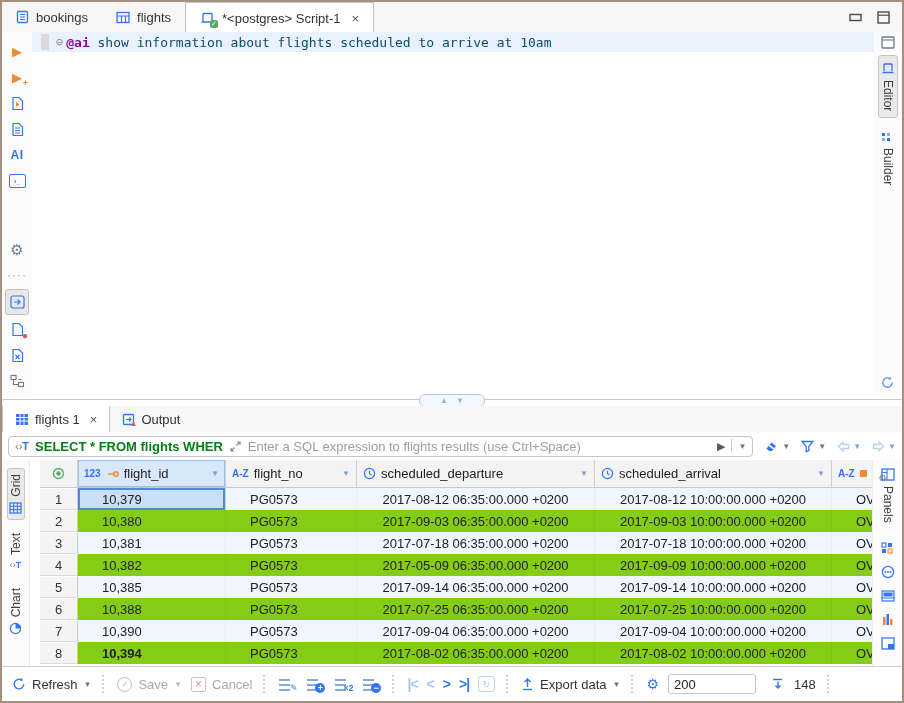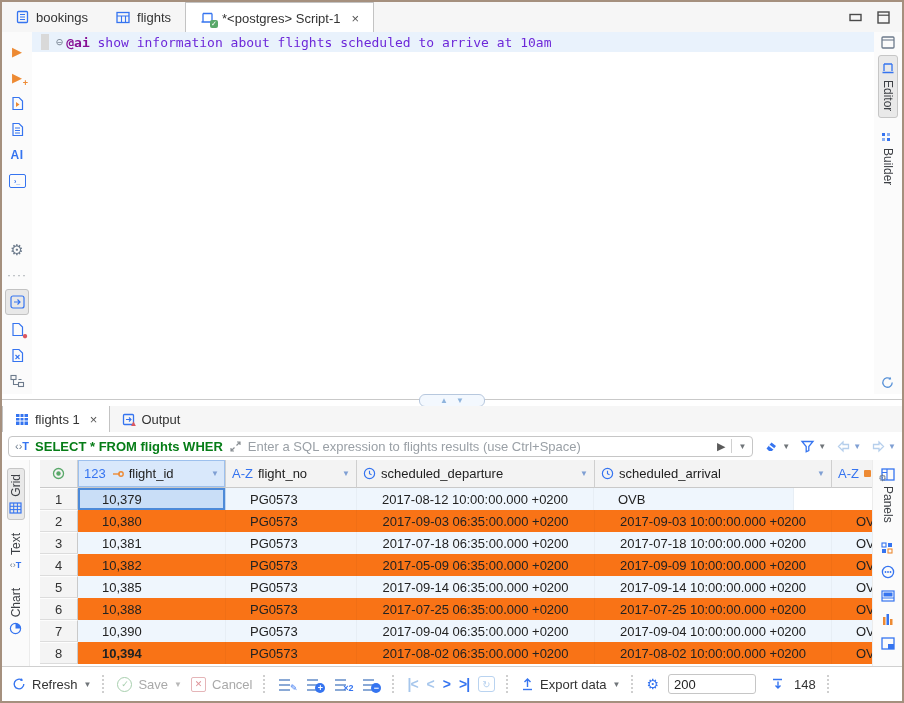--- a/index.html
+++ b/index.html
@@ -34,21 +34,21 @@
   .vlabel-down{writing-mode:vertical-rl;font-size:12px;color:#3c3f44;}
   .vlabel-up{writing-mode:vertical-rl;transform:rotate(180deg);font-size:12px;color:#3c3f44;}
   .sync{margin-top:auto;color:#5a93d8;font-size:15px;}
 
   
   .editor{left:30px;top:30px;width:842px;height:362px;background:#fff;font-family:"DejaVu Sans Mono",monospace;font-size:13px;}
   .ed-line{height:20px;background:#e9f2fc;display:flex;align-items:center;}
   .gutter-chip{width:8px;height:16px;background:#d9d9d9;margin:0 7px 0 9px;}
   .fold{color:#7f8b99;font-size:12px;margin-right:3px;}
   .kw-ai{color:#871094;font-weight:bold;}
-  .ed-text{color:#6d28d9;white-space:pre;}
+  .ed-text{color:#0c4a6e;white-space:pre;}
 
   
   .splitter{left:0;top:392px;right:0;height:12px;background:#fff;}
   .splitter .line{position:absolute;top:5px;left:0;right:0;height:1px;background:#c9c9c9;}
   .split-pill{position:absolute;left:50%;top:0;transform:translateX(-50%);width:64px;height:11px;border:1px solid #b7c8de;border-radius:6px;background:#f3f8fe;display:flex;align-items:center;justify-content:center;gap:8px;color:#8fb4dd;font-size:8px;line-height:8px;}
 
   
   .rtabbar{left:0;top:404px;right:0;height:26px;background:#f6f6f6;border-bottom:2px solid #22c55e;display:flex;align-items:stretch;}
   .rtabbar .tab{padding:0 12px;gap:6px;}
   .rtabbar .tab.active{border-top:none;background:#fff;}
@@ -67,25 +67,25 @@
   .res-rstrip{right:0;top:458px;width:30px;height:206px;background:#fbfbfb;border-left:1px solid #ececec;display:flex;flex-direction:column;align-items:center;padding-top:4px;box-sizing:border-box;gap:9px;}
   .gridwrap{left:28px;top:458px;width:842px;height:206px;overflow:hidden;background:#fff;}
   .gtable{margin-left:10px;}
   .grow{display:flex;height:22px;align-items:stretch;}
   .ghead{display:flex;height:28px;align-items:stretch;background:#f3f3f3;}
   .hcell{display:flex;align-items:center;gap:5px;padding:0 6px;border-right:1px solid #cfcfcf;border-bottom:1px solid #c9c9c9;background:#f3f3f3;box-sizing:border-box;flex:none;}
   .hcell .name{white-space:nowrap;overflow:hidden;}
   .hcell .dd{margin-left:auto;}
   .hcell.selcol{background:#d9e8fb;box-shadow:inset 0 0 0 1px #9dc0ed;}
   .corner{display:flex;align-items:center;justify-content:center;border-right:1px solid #cfcfcf;border-bottom:1px solid #c9c9c9;background:#f3f3f3;box-sizing:border-box;flex:none;}
-  .tbadge{color:#3574f0;font-size:13px;font-weight:normal;white-space:nowrap;}
+  .tbadge{color:#3574f0;font-size:10px;font-weight:bold;white-space:nowrap;}
   .rownum{background:#f4f4f4;border-right:1px solid #c9c9c9;border-bottom:1px solid #dcdcdc;border-top:1px solid #fdfdfd;display:flex;align-items:center;justify-content:center;color:#333;box-sizing:border-box;flex:none;}
   .cell{display:flex;align-items:center;padding:0 24px;box-sizing:border-box;white-space:nowrap;overflow:hidden;border-right:1px solid rgba(0,0,0,0.03);flex:none;}
   .row-odd .cell{background:#eff6fd;}
-  .row-even .cell{background:#f97316;}
+  .row-even .cell{background:#84cc16;}
   .cell.selcell{background:#c9def7 !important;box-shadow:inset 0 0 0 2px #4d8ad8;}
 
   
   .footer{left:0;bottom:0;right:0;height:35px;background:#fff;border-top:1px solid #d0d0d0;display:flex;align-items:center;padding:0 10px;gap:9px;box-sizing:border-box;color:#333;}
   .vsep{width:2px;height:18px;border-left:2px dotted #cfcfcf;margin:0 2px;}
   .fbtn{display:flex;align-items:center;gap:6px;}
   .fbtn .lab{white-space:nowrap;}
   .dim{color:#a9a9a9;}
   .save-ico{width:13px;height:13px;border:1.3px solid #a8cfae;border-radius:50%;color:#a8cfae;font-size:9px;display:flex;align-items:center;justify-content:center;}
   .cancel-ico{width:13px;height:13px;border:1.3px solid #e5b5b8;border-radius:2px;color:#de9297;font-size:9px;display:flex;align-items:center;justify-content:center;}
@@ -443,20 +443,21 @@
           <div class="hcell" style="width: 200px;">
             <span class="tbadge">A-Z</span>
             <span style="width:7px;height:7px;background:#ed8a33;display:inline-block;border-radius:1px;"></span>
             <span class="name">c</span>
           </div>
         </div>
         <div class="grow row-odd">
           <div class="rownum" style="width: 38px;">1</div>
           <div class="cell selcell" style="width: 148px; justify-content: flex-start;">10,379</div>
           <div class="cell" style="width: 131px; justify-content: flex-start;">PG0573</div>
+          <div class="cell" style="width: 238px; justify-content: center;">2017-08-12 06:35:00.000 +0200</div>
           <div class="cell" style="width: 237px; justify-content: center;">2017-08-12 10:00:00.000 +0200</div>
           <div class="cell" style="width: 200px; justify-content: flex-start;">OVB</div>
         </div>
         <div class="grow row-even">
           <div class="rownum" style="width: 38px;">2</div>
           <div class="cell" style="width: 148px; justify-content: flex-start;">10,380</div>
           <div class="cell" style="width: 131px; justify-content: flex-start;">PG0573</div>
           <div class="cell" style="width: 238px; justify-content: center;">2017-09-03 06:35:00.000 +0200</div>
           <div class="cell" style="width: 237px; justify-content: center;">2017-09-03 10:00:00.000 +0200</div>
           <div class="cell" style="width: 200px; justify-content: flex-start;">OVB</div>

